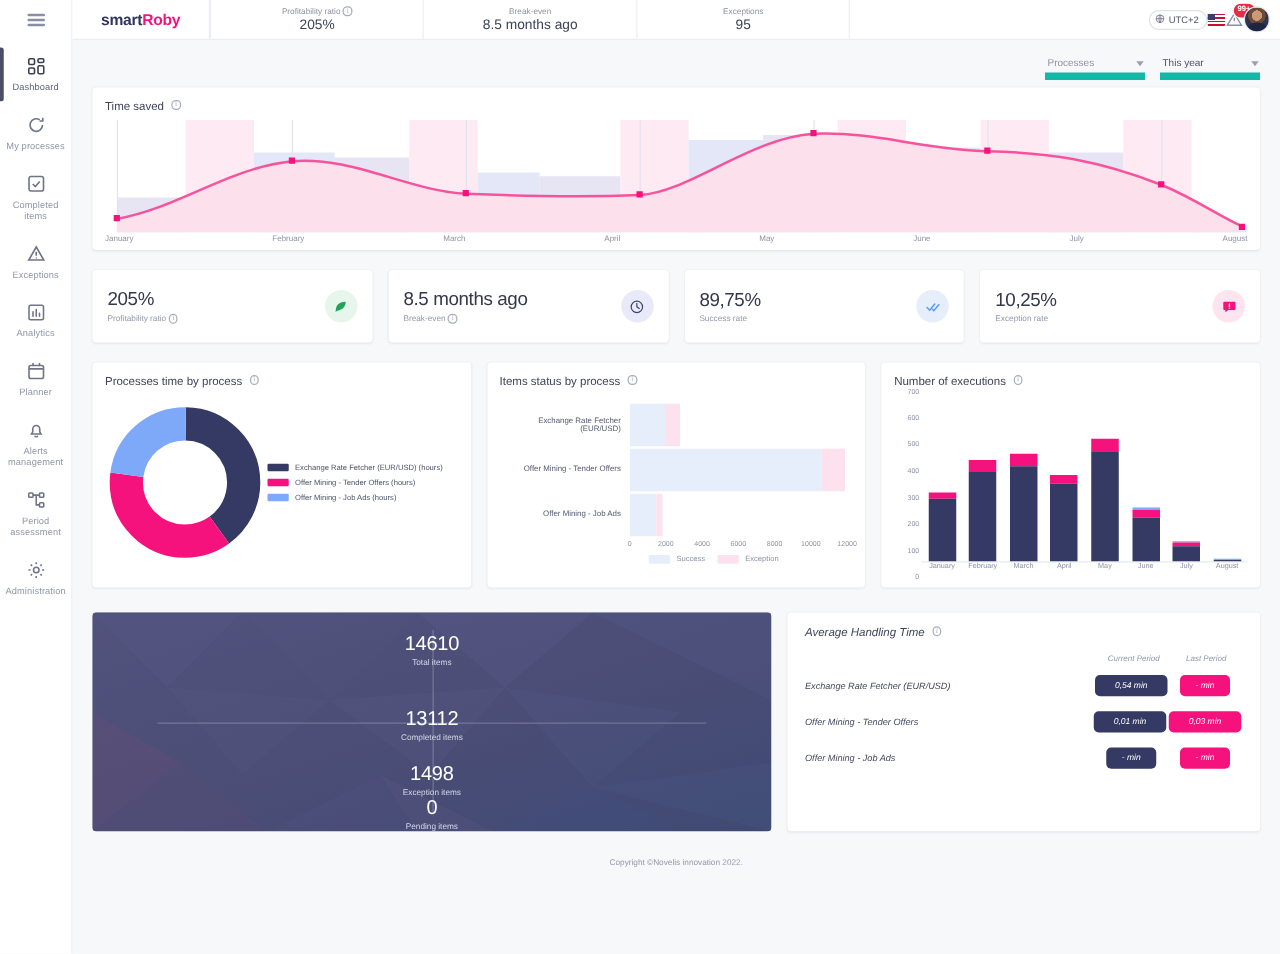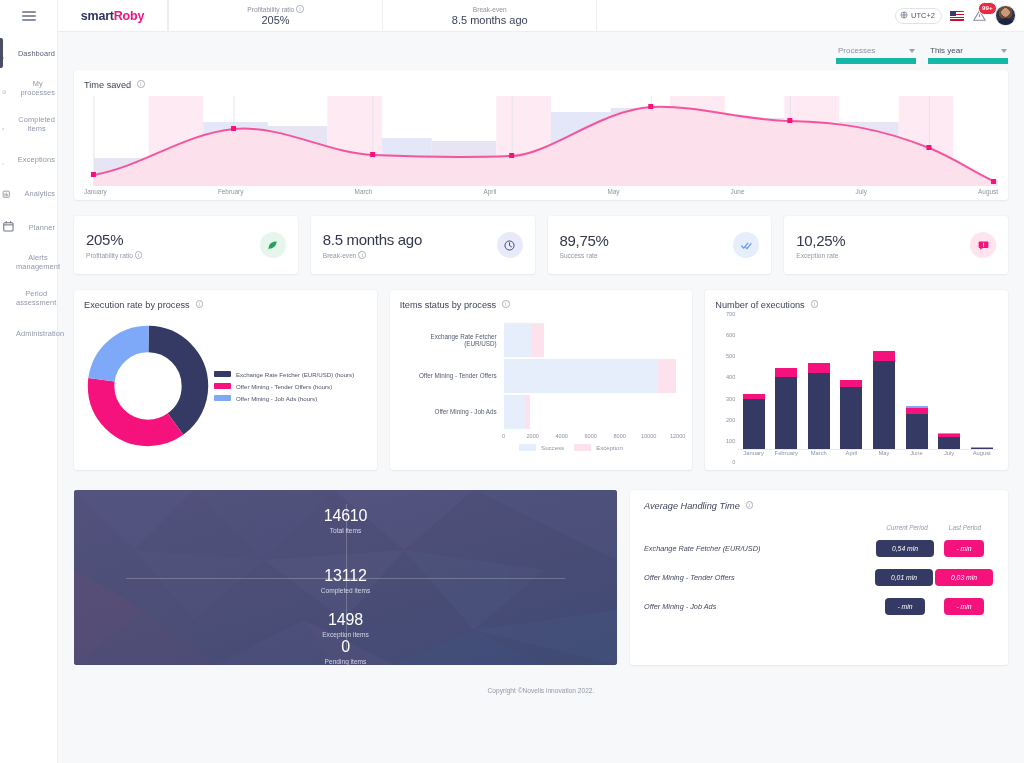--- a/index.html
+++ b/index.html
@@ -27,21 +27,21 @@
     background: #8a8fa3; border-radius: 1px;
   }
   .hamburger i:nth-child(1){ top: 0; }
   .hamburger i:nth-child(2){ top: 4.2px; }
   .hamburger i:nth-child(3){ top: 8.4px; }
 
   .nav { width: 100%; padding-top: 4px; }
   .nav-item {
     position: relative; width: 100%;
     padding: 9px 2px 9px 2px;
-    display: flex; flex-direction: row; align-items: center; gap: 14px;
+    display: flex; flex-direction: column; align-items: center; gap: 4px;
     cursor: pointer; text-decoration: none;
   }
   .nav-item .ico { width: 16px; height: 16px; color: #6f7487; display:block; }
   .nav-item .lbl {
     font-size: 7.4px; line-height: 9px; color: #9096a8;
     text-align: center; letter-spacing: .1px; max-width: 54px;
   }
   .nav-item.active::before {
     content: ""; position: absolute; left: 0; top: 2px; bottom: 2px;
     width: 3px; background: #4a4f66; border-radius: 0 2px 2px 0;
@@ -72,21 +72,21 @@
     border-right: 1px solid #eceef2;
   }
   .kpi-cell:first-child { border-left: 1px solid #eceef2; }
   .kpi-cell .k-lab {
     font-size: 6.6px; color: #8d92a4; display: flex; align-items: center; gap: 2px;
   }
   .kpi-cell .k-val { font-size: 11px; color: #3c4159; }
   .kpi-spacer { flex: 1.35 1 0; }
 
   .top-right {
-    display: flex; align-items: center; gap: 8px; padding: 0 8px 0 10px;
+    display: flex; align-items: center; padding: 0 8px 0 10px;
   }
   .tz-chip {
     display: flex; align-items: center; gap: 3px;
     border: 1px solid #dfe2e9; border-radius: 9px;
     padding: 2px 6px 2px 4px; background: #fff;
     font-size: 7.5px; color: #4e5469; cursor: pointer;
   }
   .flag { width: 14px; height: 10px; border-radius: 1px; overflow: hidden; position: relative; cursor: pointer; }
   .flag .stripes { position:absolute; inset:0;
     background: repeating-linear-gradient(#c8102e 0 1.4px, #ffffff 1.4px 2.8px); }
@@ -396,20 +396,24 @@
         <div class="kpi-cell">
           <div class="k-lab">
             <span>Profitability ratio</span>
             <span class="info-ico">i</span>
           </div>
           <div class="k-val">205%</div>
         </div>
         <div class="kpi-cell">
           <div class="k-lab">Break-even</div>
           <div class="k-val">8.5 months ago</div>
+        </div>
+        <div class="kpi-cell">
+          <div class="k-lab">Exceptions</div>
+          <div class="k-val">95</div>
         </div>
         <div class="kpi-spacer"></div>
       </div>
 
       <div class="top-right">
         <div class="tz-chip">
           <span>
             <svg viewBox="0 0 12 12" width="8" height="8" fill="none" stroke="#6b7185" stroke-width="1">
               <circle cx="6" cy="6" r="4.6"></circle>
                 <path d="M1.4 6h9.2M6 1.4c1.6 1.5 1.6 7.7 0 9.2M6 1.4C4.4 2.9 4.4 9.1 6 10.6"></path>
@@ -573,21 +577,21 @@
               <rect x="7.4" y="8.6" width="1.3" height="1.2" fill="#fff"></rect>
             </svg>
           </div>
         </div>
       </section>
 
       <section class="charts-row">
 
         <div class="card chart-card">
           <div class="card-title">
-            <span>Execution rate by process</span>
+            <span>Processes time by process</span>
             <span class="info-ico">i</span>
           </div>
           <div class="donut-body">
             <div class="donut-wrap">
               <svg viewBox="0 0 42 42" width="124" height="124">
                 <circle cx="21" cy="21" r="15.9" fill="none" stroke="#343a63" stroke-width="9" stroke-dasharray="40 60" stroke-dashoffset="25"></circle>
                 <circle cx="21" cy="21" r="15.9" fill="none" stroke="#f5127c" stroke-width="9" stroke-dasharray="37 63" stroke-dashoffset="-15"></circle>
                 <circle cx="21" cy="21" r="15.9" fill="none" stroke="#7ea8f8" stroke-width="9" stroke-dasharray="23 77" stroke-dashoffset="-52"></circle>
               </svg>
             </div>

